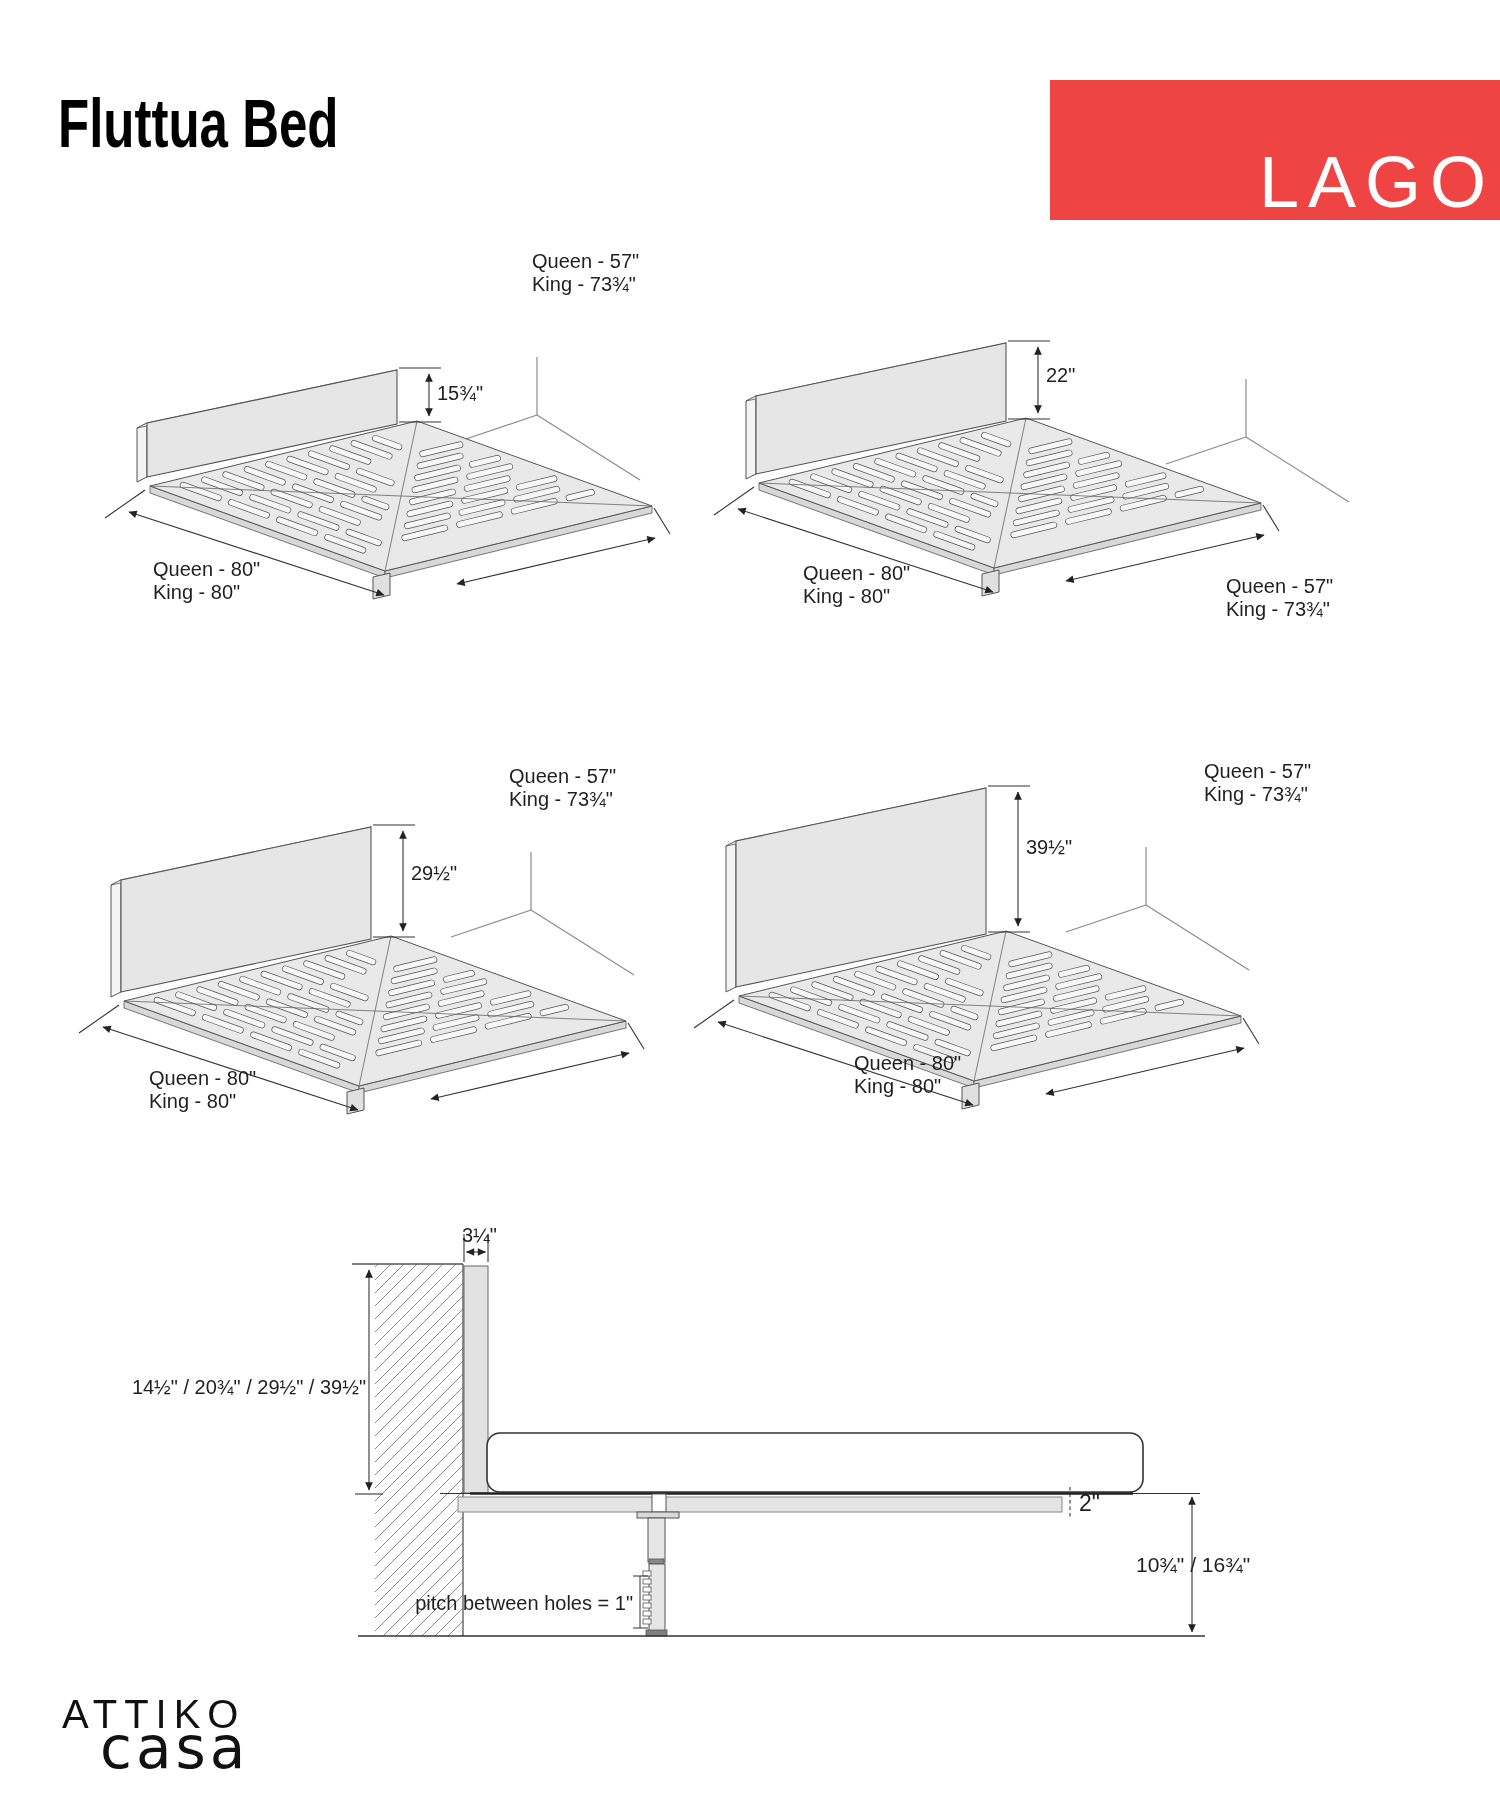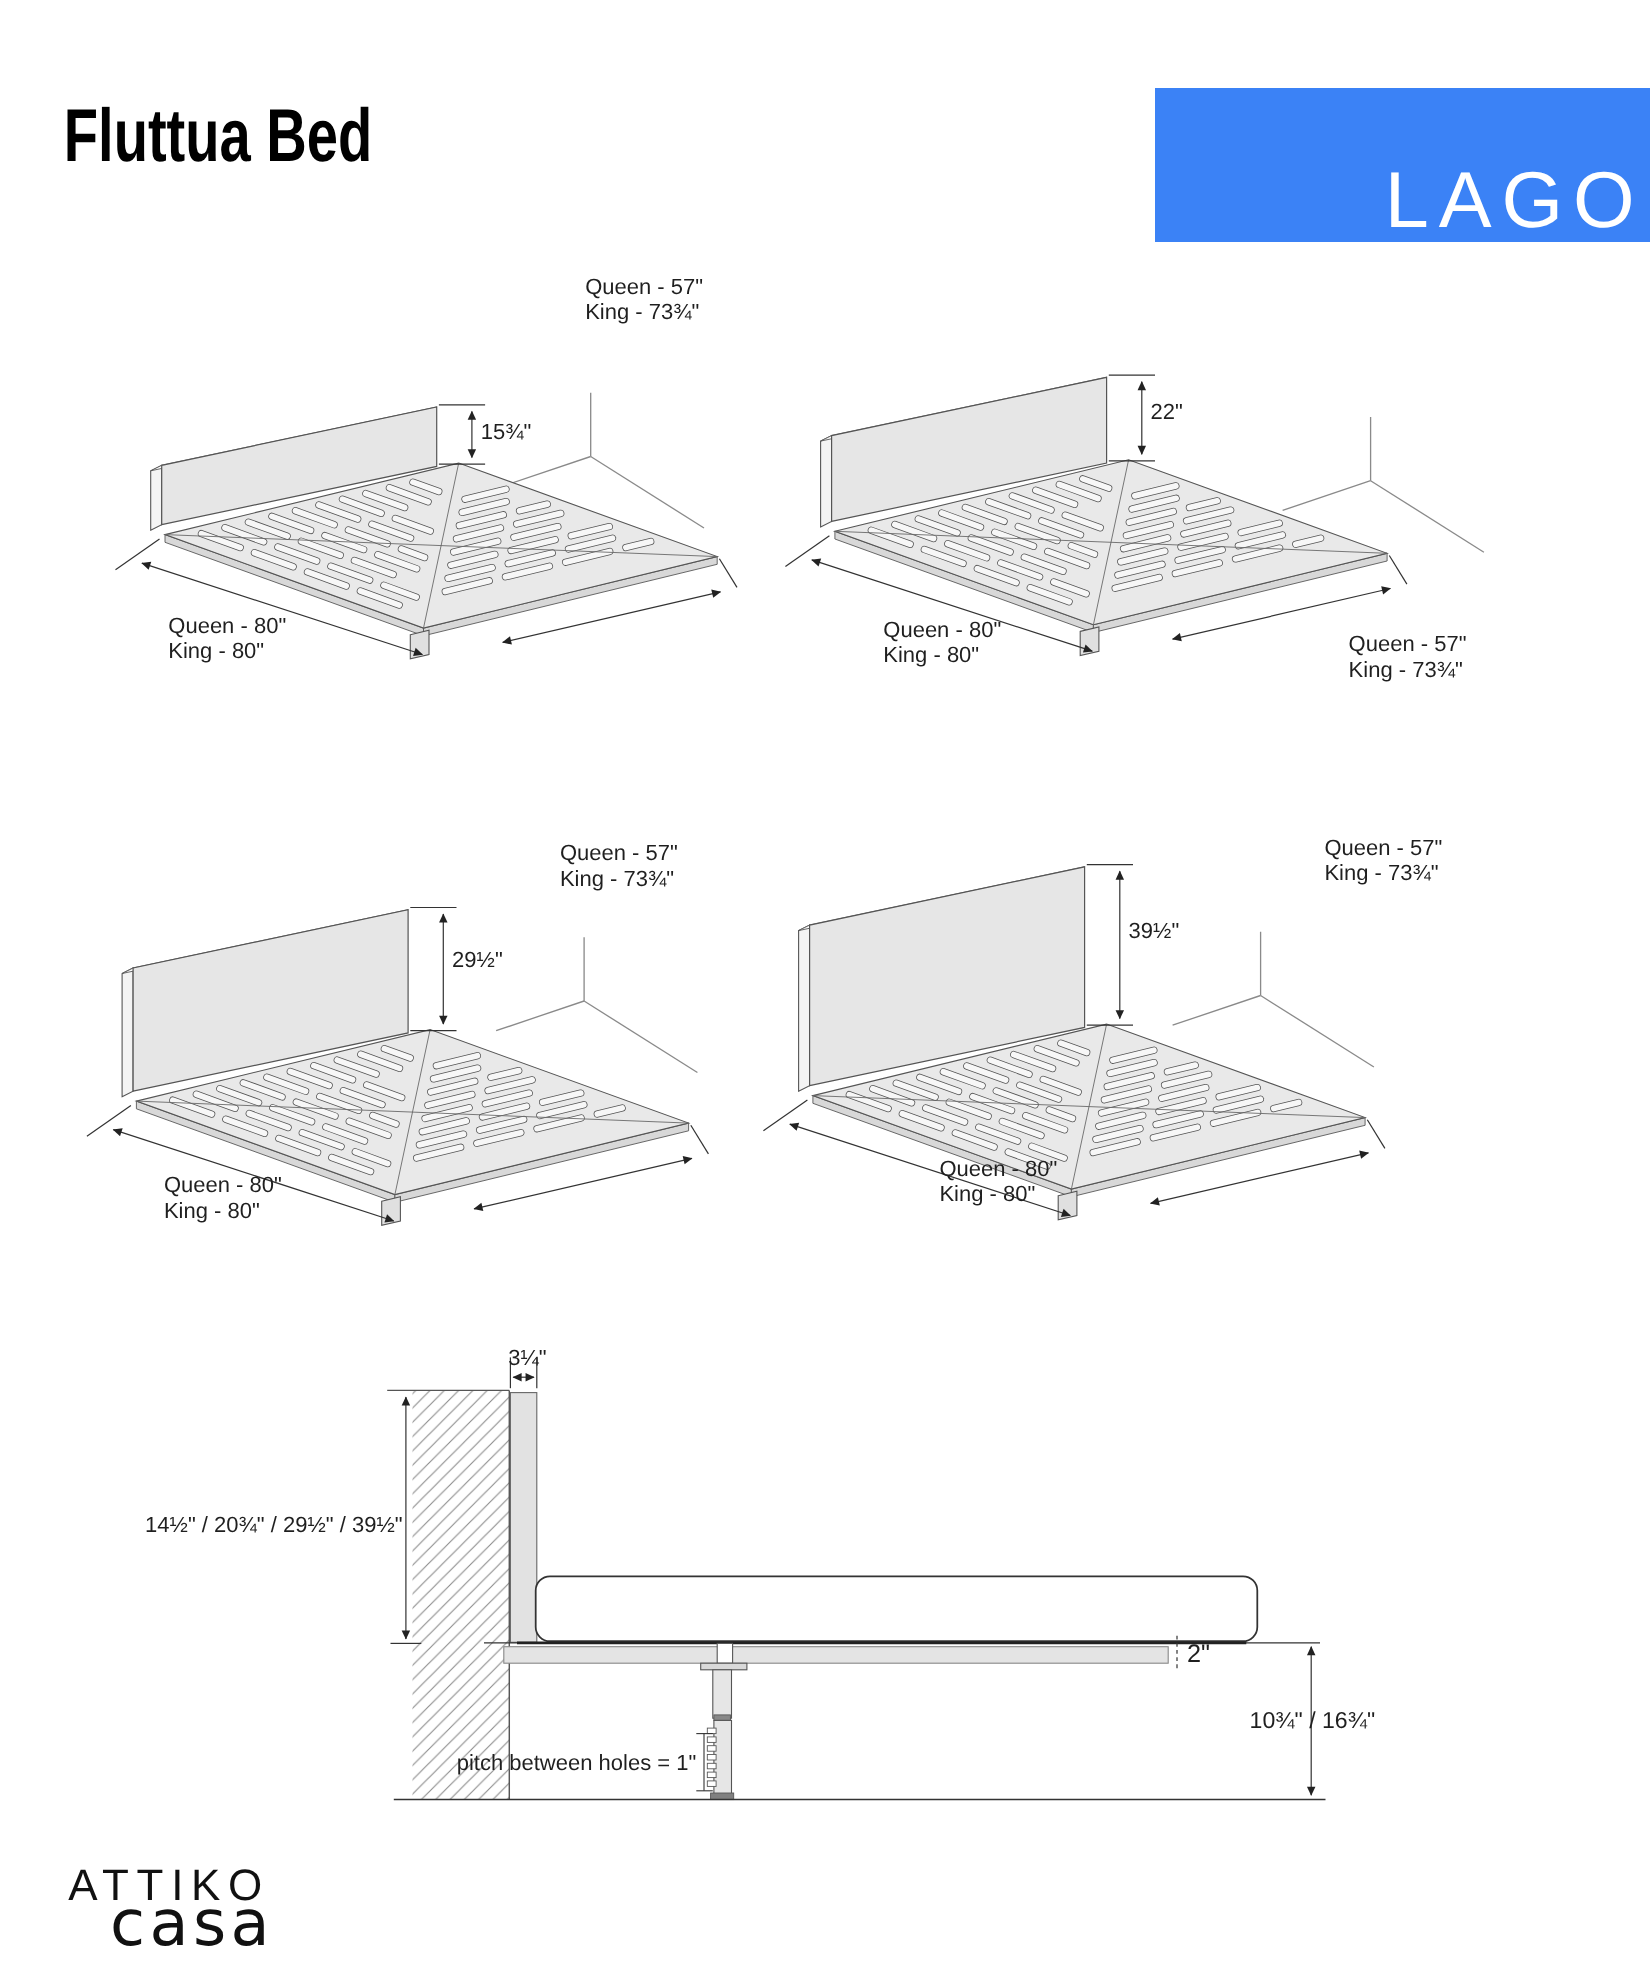--- a/index.html
+++ b/index.html
@@ -2,21 +2,21 @@
 <html><head>
 <meta charset="utf-8">
 <style>
   html,body{margin:0;padding:0;background:#fff;}
   #page{position:relative;width:1500px;height:1800px;background:#ffffff;overflow:hidden;
         font-family:"Liberation Sans",sans-serif;color:#1c1c1c;border-radius:10px;}
   .abs{position:absolute;}
   
   #page-title{left:58px;top:84px;font-size:68px;font-weight:bold;letter-spacing:0px;
     transform:scaleX(.75);transform-origin:left top;white-space:nowrap;color:#000;}
-  #brand-box{left:1050px;top:80px;width:450px;height:140px;background:#3b82f6;}
+  #brand-box{left:1050px;top:80px;width:450px;height:140px;background:#ef4444;}
   #brand-text{position:absolute;right:5px;bottom:2px;color:#fff;font-size:72px;line-height:1;
     letter-spacing:9px;font-weight:normal;white-space:nowrap;}
   
   .bed{position:absolute;width:660px;height:395px;}
   .bed svg{position:absolute;left:0;top:0;}
   .dim-label{position:absolute;font-size:20px;line-height:23px;white-space:nowrap;color:#1f1f1f;}
   .dim-label.clip{overflow:hidden;}
   
   #side-view-svg{left:0;top:1200px;}
   .sv-label{position:absolute;font-size:20px;white-space:nowrap;color:#1f1f1f;}

